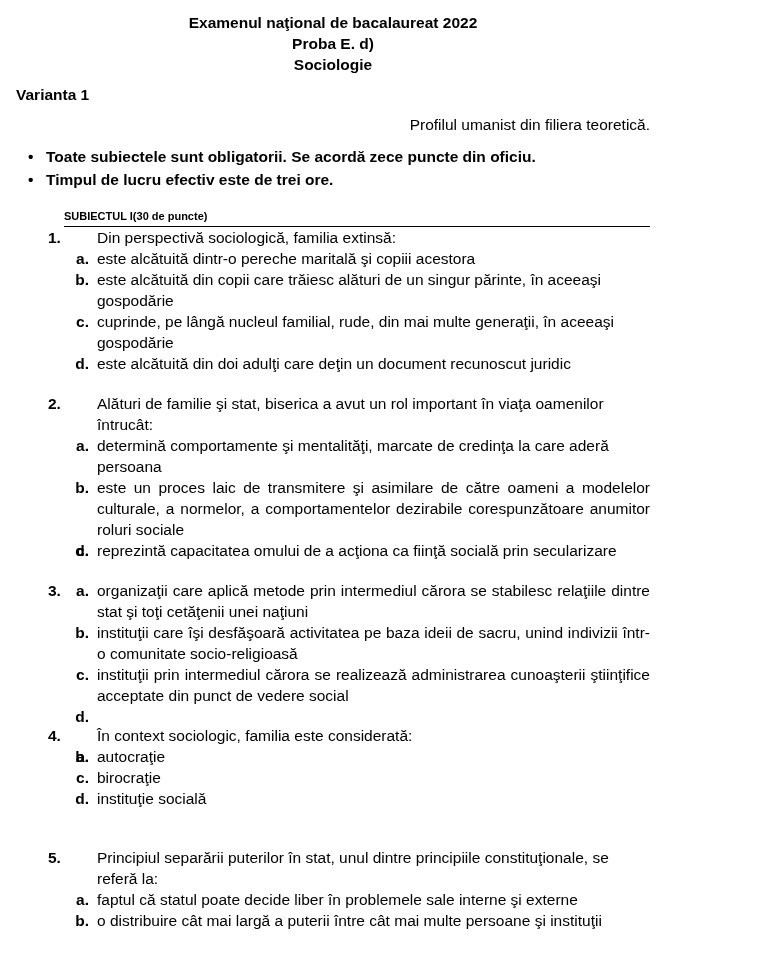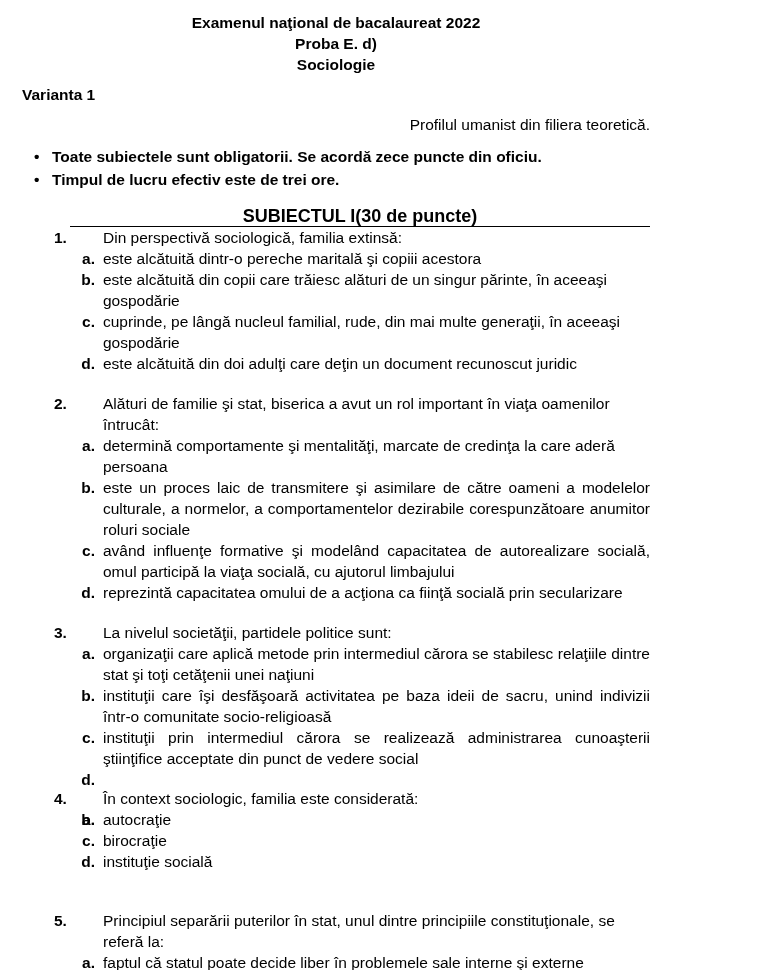--- a/index.html
+++ b/index.html
@@ -12,21 +12,21 @@
     height: 970px;
     font-family: "Liberation Sans", sans-serif;
     color: #000000;
     -webkit-font-smoothing: none;
   }
   .page {
     position: relative;
     width: 687px;
     height: 970px;
     box-sizing: border-box;
-    padding: 12px 37px 0 22px;
+    padding: 12px 37px 0 16px;
   }
 
   
   .doc-header {
     text-align: center;
     font-weight: bold;
     font-size: 15.5px;
     line-height: 21px;
   }
   .doc-header .hline { display: block; }
@@ -63,24 +63,24 @@
     position: absolute;
     left: 12px;
     top: 0;
     font-size: 15.5px;
     line-height: 23px;
   }
 
   
   .subject-head {
     display: flex;
-    justify-content: center;
+    justify-content: flex-start;
     align-items: baseline;
     font-weight: bold;
-    font-size: 18px;
+    font-size: 11px;
     line-height: 20px;
     border-bottom: 1.6px solid #000;
     margin-top: 15px;
     padding-bottom: 0px;
     margin-left: 48px;
   }
 
   .intro {
     font-size: 15.5px;
     line-height: 20.5px;
@@ -204,33 +204,31 @@
         <li class="opt single">
           <span class="o-let">a.</span>
           <span class="o-txt">determină comportamente şi mentalităţi, marcate de credinţa la care aderă persoana</span>
         </li>
         <li class="opt">
           <span class="o-let">b.</span>
           <span class="o-txt">este un proces laic de transmitere şi asimilare de către oameni a modelelor culturale, a normelor, a comportamentelor  dezirabile corespunzătoare anumitor roluri sociale</span>
         </li>
         <li class="opt">
           <span class="o-let">c.</span>
-          <span class="o-txt">având influenţe formative şi modelând capacitatea de autorealizare socială, omul participă la viaţa socială, cu ajutorul limbajului</span>
         </li>
         <li class="opt single">
           <span class="o-let">d.</span>
           <span class="o-txt">reprezintă capacitatea omului de a acţiona ca fiinţă socială prin secularizare</span>
         </li>
       </ul>
     </li>
 
     <li class="question gap">
       <div class="q-stem">
         <span class="q-num">3.</span>
-        <span>La nivelul societăţii, partidele politice sunt:</span>
       </div>
       <ul class="opts">
         <li class="opt">
           <span class="o-let">a.</span>
           <span class="o-txt">organizaţii care aplică metode prin intermediul cărora se stabilesc relaţiile dintre stat şi toţi cetăţenii unei naţiuni</span>
         </li>
         <li class="opt">
           <span class="o-let">b.</span>
           <span class="o-txt">instituţii care îşi desfăşoară activitatea pe baza ideii de sacru, unind indivizii într-o comunitate socio-religioasă</span>
         </li>

